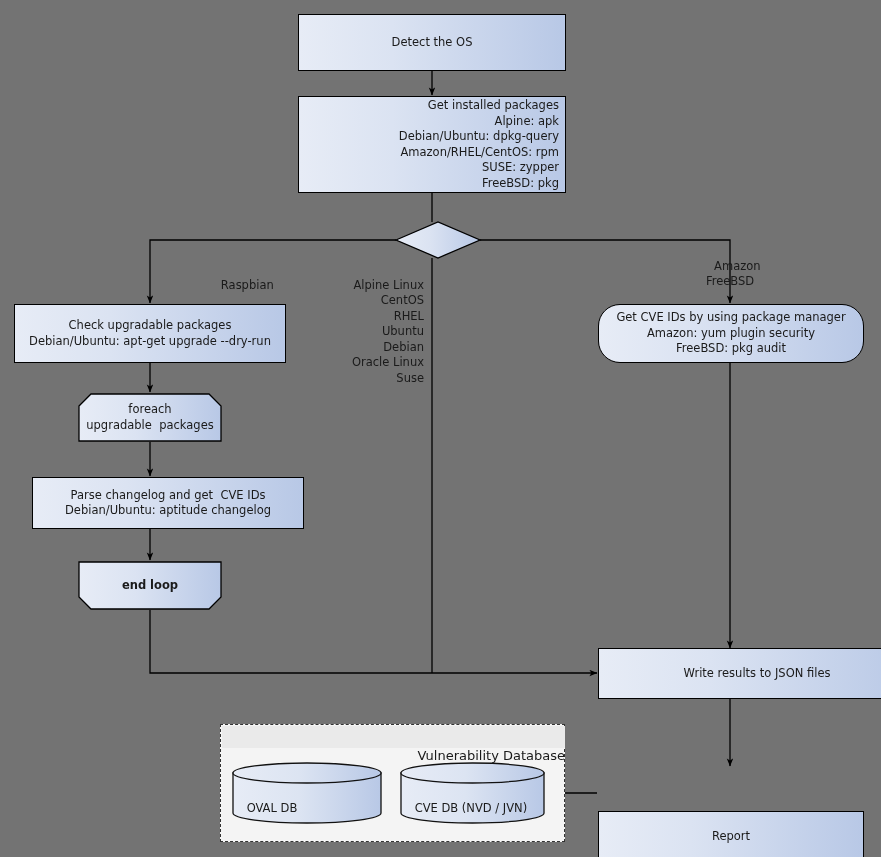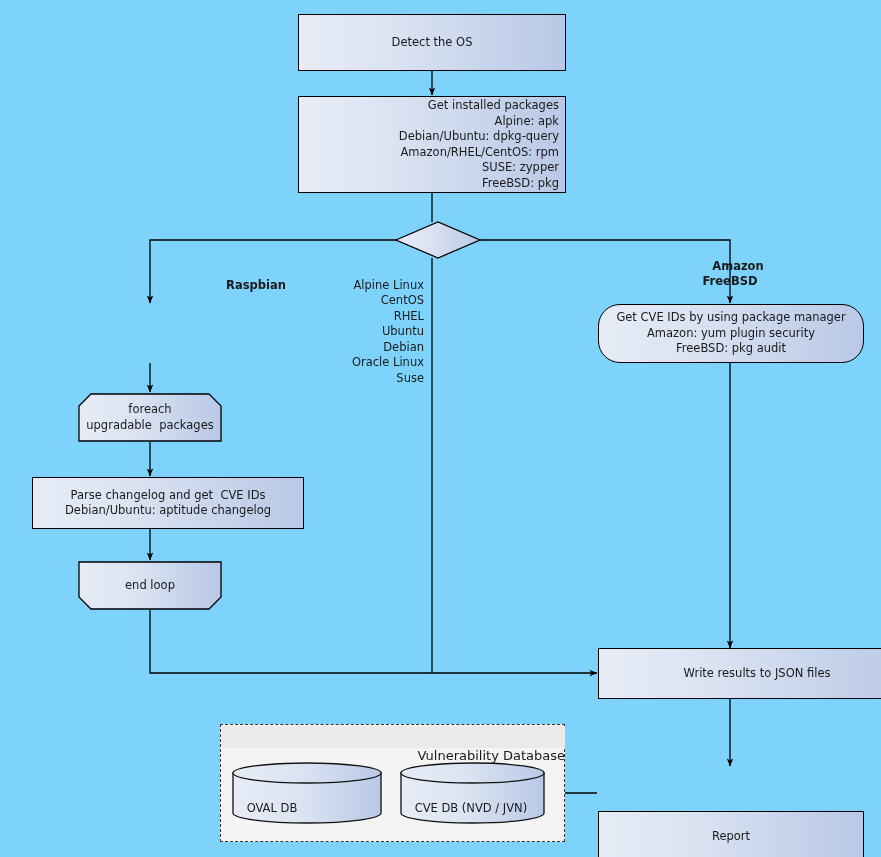--- a/index.html
+++ b/index.html
@@ -9,21 +9,21 @@
     background: #ffffff;
   }
   body {
     font-family: "DejaVu Sans", "Liberation Sans", sans-serif;
     color: #000000;
   }
   #canvas {
     position: relative;
     width: 881px;
     height: 857px;
-    background: #7dd3fc;
+    background: #737373;
     overflow: hidden;
   }
   #edges {
     position: absolute;
     left: 0;
     top: 0;
     width: 881px;
     height: 857px;
     pointer-events: none;
   }
@@ -85,21 +85,20 @@
     line-height: 15.5px;
     color: #1a1a1a;
     white-space: pre;
     z-index: 4;
   }
   .edge-label.ral {
     text-align: right;
   }
   .edge-label.cen {
     text-align: center;
-    font-weight: bold;
   }
   .group-panel {
     position: absolute;
     box-sizing: border-box;
     border: 1.6px dashed #333333;
     background: #f4f4f4;
     z-index: 1;
   }
   .group-header {
     position: absolute;
@@ -185,39 +184,43 @@
         <linearGradient id="diagrad" x1="0" y1="0" x2="1" y2="0">
           <stop offset="0%" stop-color="#e7ecf6"></stop>
           <stop offset="40%" stop-color="#dbe3f2"></stop>
           <stop offset="100%" stop-color="#b8c8e6"></stop>
         </linearGradient>
       </defs>
       <polygon points="2,20 44,2 86,20 44,38" fill="url(#diagrad)" stroke="#000000" stroke-width="1.3"></polygon>
     </svg>
   </div>
 
-  <div class="edge-label cen" style="left:168px; top:262px; width:160px;text-align:center;">
+  <div class="edge-label cen" style="left:160px; top:262px; width:160px;text-align:center;">
     <span>Raspbian</span>
   </div>
 
   <div class="edge-label ral" style="left:286px; top:262px; width:138px;">
     <span>Alpine Linux
 CentOS
 RHEL
 Ubuntu
 Debian
 Oracle Linux
 Suse</span>
   </div>
 
   <div class="edge-label cen" style="left:634px; top:243px; width:192px;">
     <span>Amazon
 FreeBSD</span>
   </div>
 
+  <div class="node" style="left:14px; top:304px; width:272px; height:59px;">
+    <span>Check upgradable packages
+Debian/Ubuntu: apt-get upgrade --dry-run</span>
+  </div>
 
   <div class="node chamfer-top" style="left:78px; top:393px; width:144px; height:49px;">
     <svg class="shape" width="144" height="49" viewBox="0 0 144 49" preserveAspectRatio="none">
       <defs>
         <linearGradient id="fgrad1" x1="0" y1="0" x2="1" y2="0">
           <stop offset="0%" stop-color="#e7ecf6"></stop>
           <stop offset="40%" stop-color="#dbe3f2"></stop>
           <stop offset="100%" stop-color="#b8c8e6"></stop>
         </linearGradient>
       </defs>
@@ -225,21 +228,21 @@
     </svg>
     <span class="lbl">foreach
 upgradable  packages</span>
   </div>
 
   <div class="node" style="left:32px; top:477px; width:272px; height:52px;">
     <span>Parse changelog and get  CVE IDs
 Debian/Ubuntu: aptitude changelog</span>
   </div>
 
-  <div class="node chamfer-bottom" style="left:78px; top:561px; width:144px; height:49px;">
+  <div class="node chamfer-bottom" style="left:78px; top:561px; width:144px; height:49px;font-weight:bold;">
     <svg class="shape" width="144" height="49" viewBox="0 0 144 49" preserveAspectRatio="none">
       <defs>
         <linearGradient id="fgrad2" x1="0" y1="0" x2="1" y2="0">
           <stop offset="0%" stop-color="#e7ecf6"></stop>
           <stop offset="40%" stop-color="#dbe3f2"></stop>
           <stop offset="100%" stop-color="#b8c8e6"></stop>
         </linearGradient>
       </defs>
       <polygon points="1,1 143,1 143,36 131,48 13,48 1,36" fill="url(#fgrad2)" stroke="#000000" stroke-width="1.3"></polygon>
     </svg>

